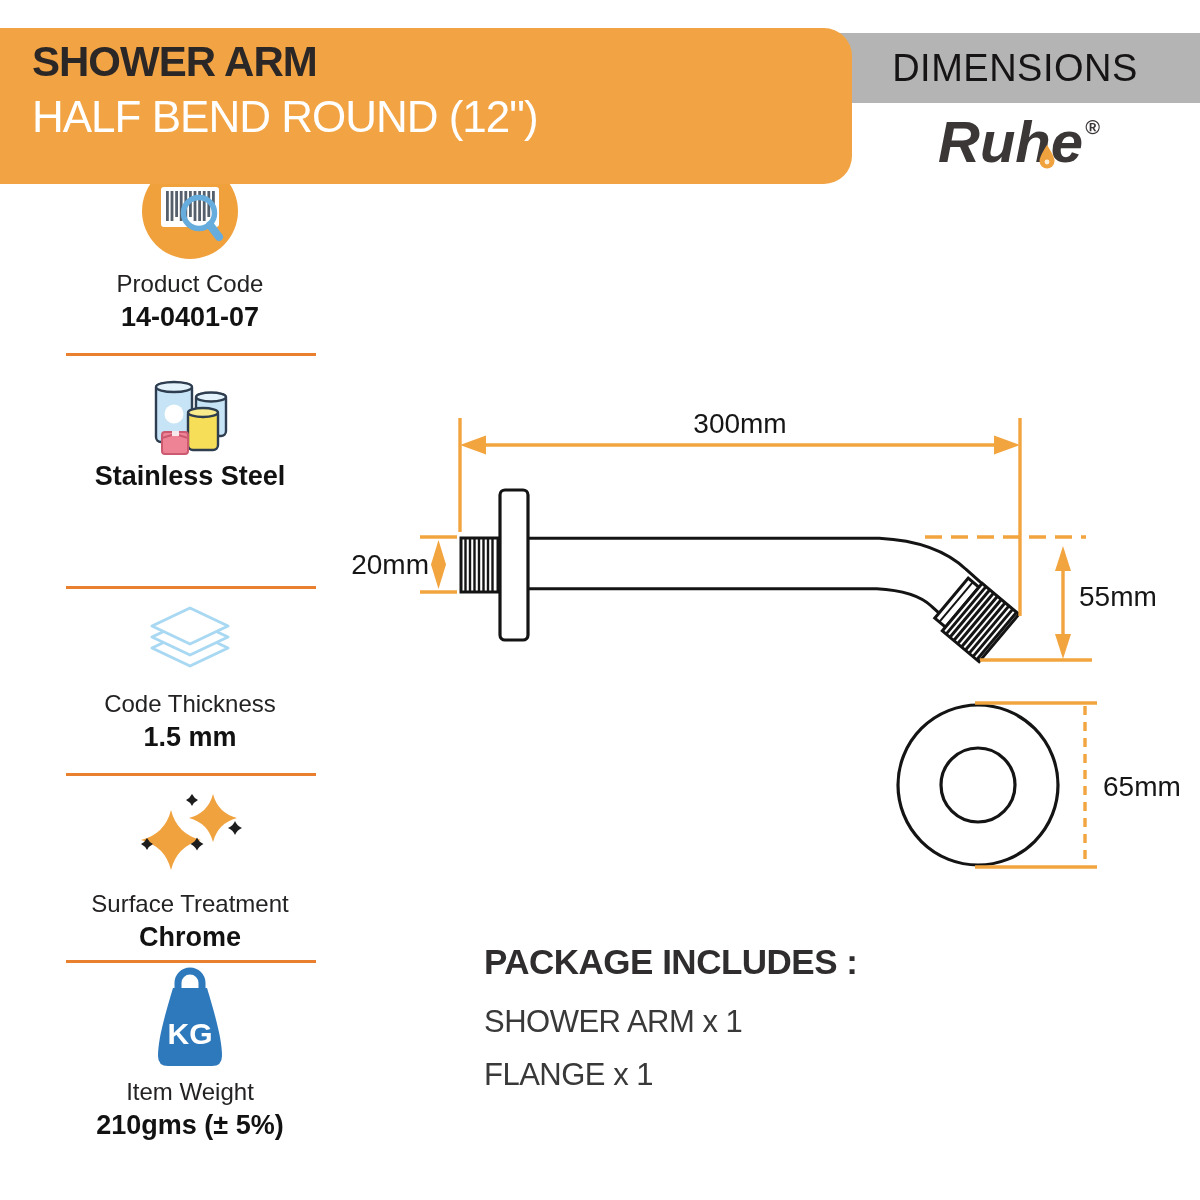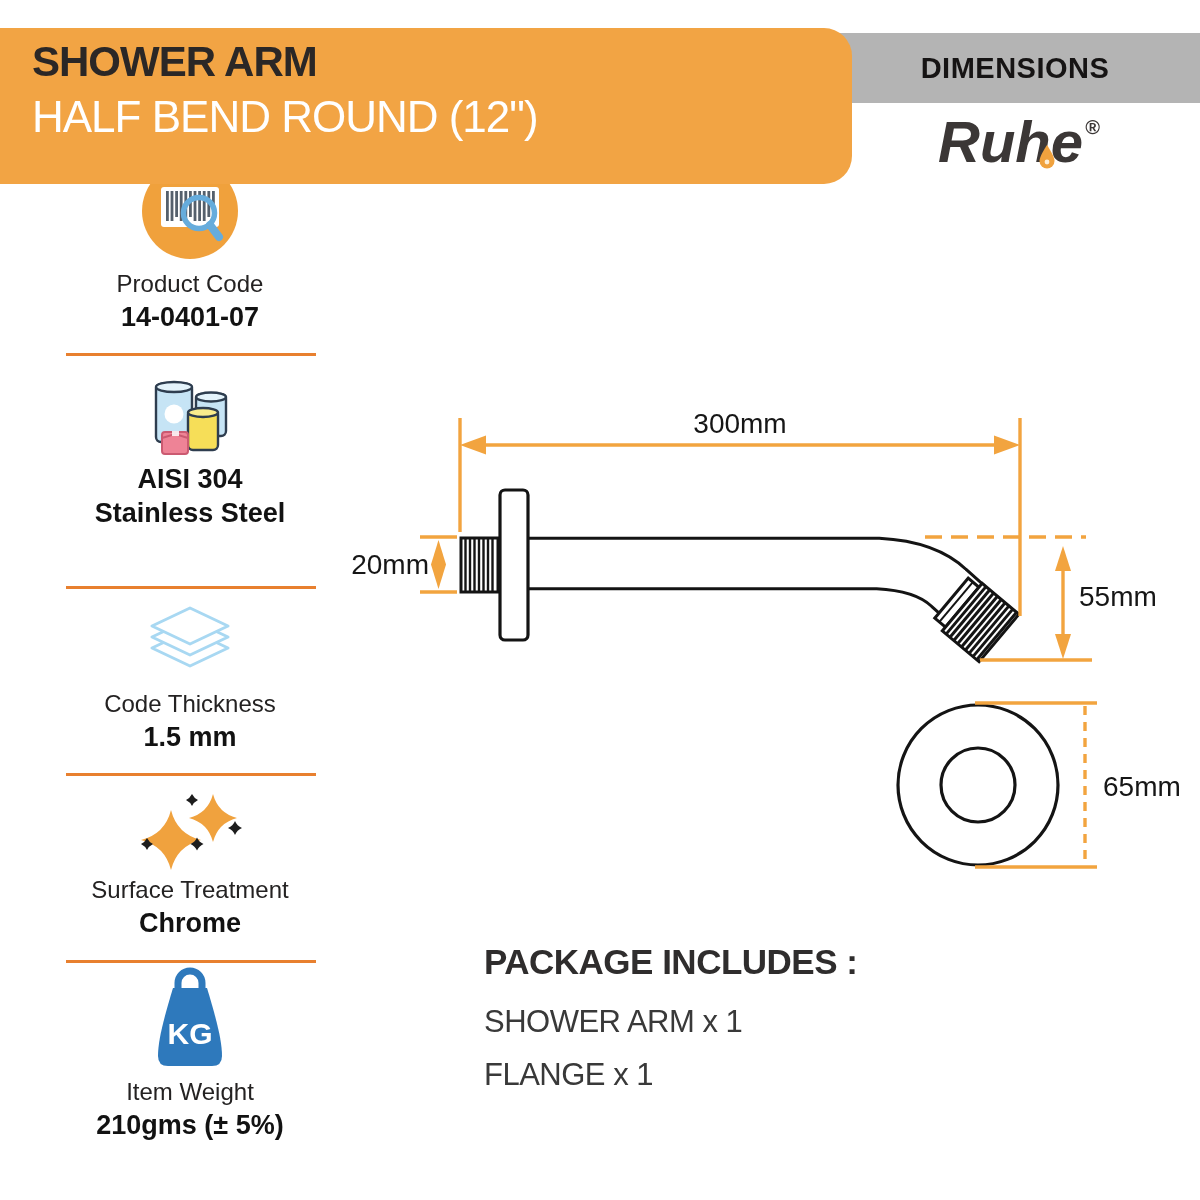--- a/index.html
+++ b/index.html
@@ -6,21 +6,21 @@
   html,body { background:#ffffff; }
   .canvas {
     position:relative; width:1200px; height:1200px; background:#ffffff;
     font-family:"Liberation Sans", sans-serif; overflow:hidden;
   }
   .abs { position:absolute; }
 
   
   .gray-bar { left:830px; top:33px; width:370px; height:70px; background:#B4B4B4;
               display:flex; align-items:center; justify-content:center; }
-  .gray-bar .dim-label { font-size:29px; font-weight:bold; color:#161414; letter-spacing:0.5px; }
+  .gray-bar .dim-label { font-size:38px; font-weight:normal; color:#161414; letter-spacing:0.5px; }
   .banner { left:0; top:0; width:852px; height:156px; background:#F2A444;
             border-radius:0 28px 28px 0; z-index:2; padding-left:32px;margin-top:28px; }
   .banner .t1 { margin-top:10px; font-size:42px; font-weight:bold; color:#2B2726; letter-spacing:-1px; }
   .banner .t2 { margin-top:6px; font-size:44px; font-weight:400; color:#ffffff; letter-spacing:-1px; }
 
   .brand { left:938px; top:108px; width:220px; height:80px; }
   .brand .brand-text { font-size:58px; font-weight:bold; color:#3B3736; letter-spacing:0px;font-style:italic; }
   .brand sup { font-size:20px; font-weight:bold; color:#3B3736; vertical-align:28px; margin-left:2px;}
   .brand .drop { position:absolute; left:101px; top:37px; }
 
@@ -95,21 +95,20 @@
         <rect x="14" y="10" width="36" height="58" rx="5" fill="#C6E4F5"></rect>
         <ellipse cx="32" cy="13" rx="18" ry="5" fill="#E4F3FB"></ellipse>
         <circle cx="32" cy="40" r="9.5" fill="#ffffff" stroke="none"></circle>
         <rect x="46" y="36" width="30" height="40" rx="5" fill="#F6DE58"></rect>
         <ellipse cx="61" cy="38.5" rx="15" ry="4.5" fill="#FAEC8C"></ellipse>
       </g>
       <rect x="20" y="58" width="26" height="22" rx="3" fill="#EE8396" stroke="#CB5A71" stroke-width="2"></rect>
       <path d="M20 64 L33 60 L46 64" fill="none" stroke="#CB5A71" stroke-width="2"></path>
       <rect x="30" y="57" width="7" height="5" fill="#ffffff" opacity="0.85"></rect>
     </svg>
-    <div class="value">AISI 304</div>
     <div class="value" style="margin-top:0">Stainless Steel</div>
   </div>
   <div class="abs divider" style="top:586px"></div>
 
   <div class="abs spec" style="top:600px">
     <svg width="92" height="80" viewBox="0 0 92 80">
       <g fill="#ffffff" stroke="#A8D8F2" stroke-width="3" stroke-linejoin="round">
         <path d="M46 30 L84 48 L46 66 L8 48 Z"></path>
         <path d="M46 19 L84 37 L46 55 L8 37 Z"></path>
         <path d="M46 8 L84 26 L46 44 L8 26 Z"></path>
@@ -122,21 +121,21 @@
 
   <div class="abs spec" style="top:792px">
     <svg width="110" height="84" viewBox="0 0 110 84">
       <path d="M36 18 Q42 42 66 48 Q42 54 36 78 Q30 54 6 48 Q30 42 36 18 Z" fill="#F0A23E"></path>
       <path d="M78 2 Q83 21 102 26 Q83 31 78 50 Q73 31 54 26 Q73 21 78 2 Z" fill="#F0A23E"></path>
       <path d="M57 2 Q59 6 63 8 Q59 10 57 14 Q55 10 51 8 Q55 6 57 2 Z" fill="#1D1D1D"></path>
       <path d="M12 46 Q14 50 18 52 Q14 54 12 58 Q10 54 6 52 Q10 50 12 46 Z" fill="#1D1D1D"></path>
       <path d="M62 45.5 Q64 50 68.5 52 Q64 54 62 58.5 Q60 54 55.5 52 Q60 50 62 45.5 Z" fill="#1D1D1D"></path>
       <path d="M100 29 Q102 34 107 36 Q102 38 100 43 Q98 38 93 36 Q98 34 100 29 Z" fill="#1D1D1D"></path>
     </svg>
-    <div class="label" style="margin-top:0">Surface Treatment</div>
+    <div class="label" style="margin-top:14px">Surface Treatment</div>
     <div class="value">Chrome</div>
   </div>
   <div class="abs divider" style="top:960px"></div>
 
   <div class="abs spec" style="top:962px">
     <svg width="88" height="112" viewBox="0 0 88 112">
       <path d="M32 28 v-7 a12 12 0 0 1 24 0 v7" fill="none" stroke="#2E79BC" stroke-width="7"></path>
       <path d="M27 26 H61 C70 56 76 78 76 94 Q76 104 66 104 H22 Q12 104 12 94 C12 78 18 56 27 26 Z" fill="#2E79BC"></path>
       <text x="44" y="82" font-size="30" font-weight="bold" fill="#ffffff" text-anchor="middle" font-family="Liberation Sans, sans-serif">KG</text>
     </svg>

